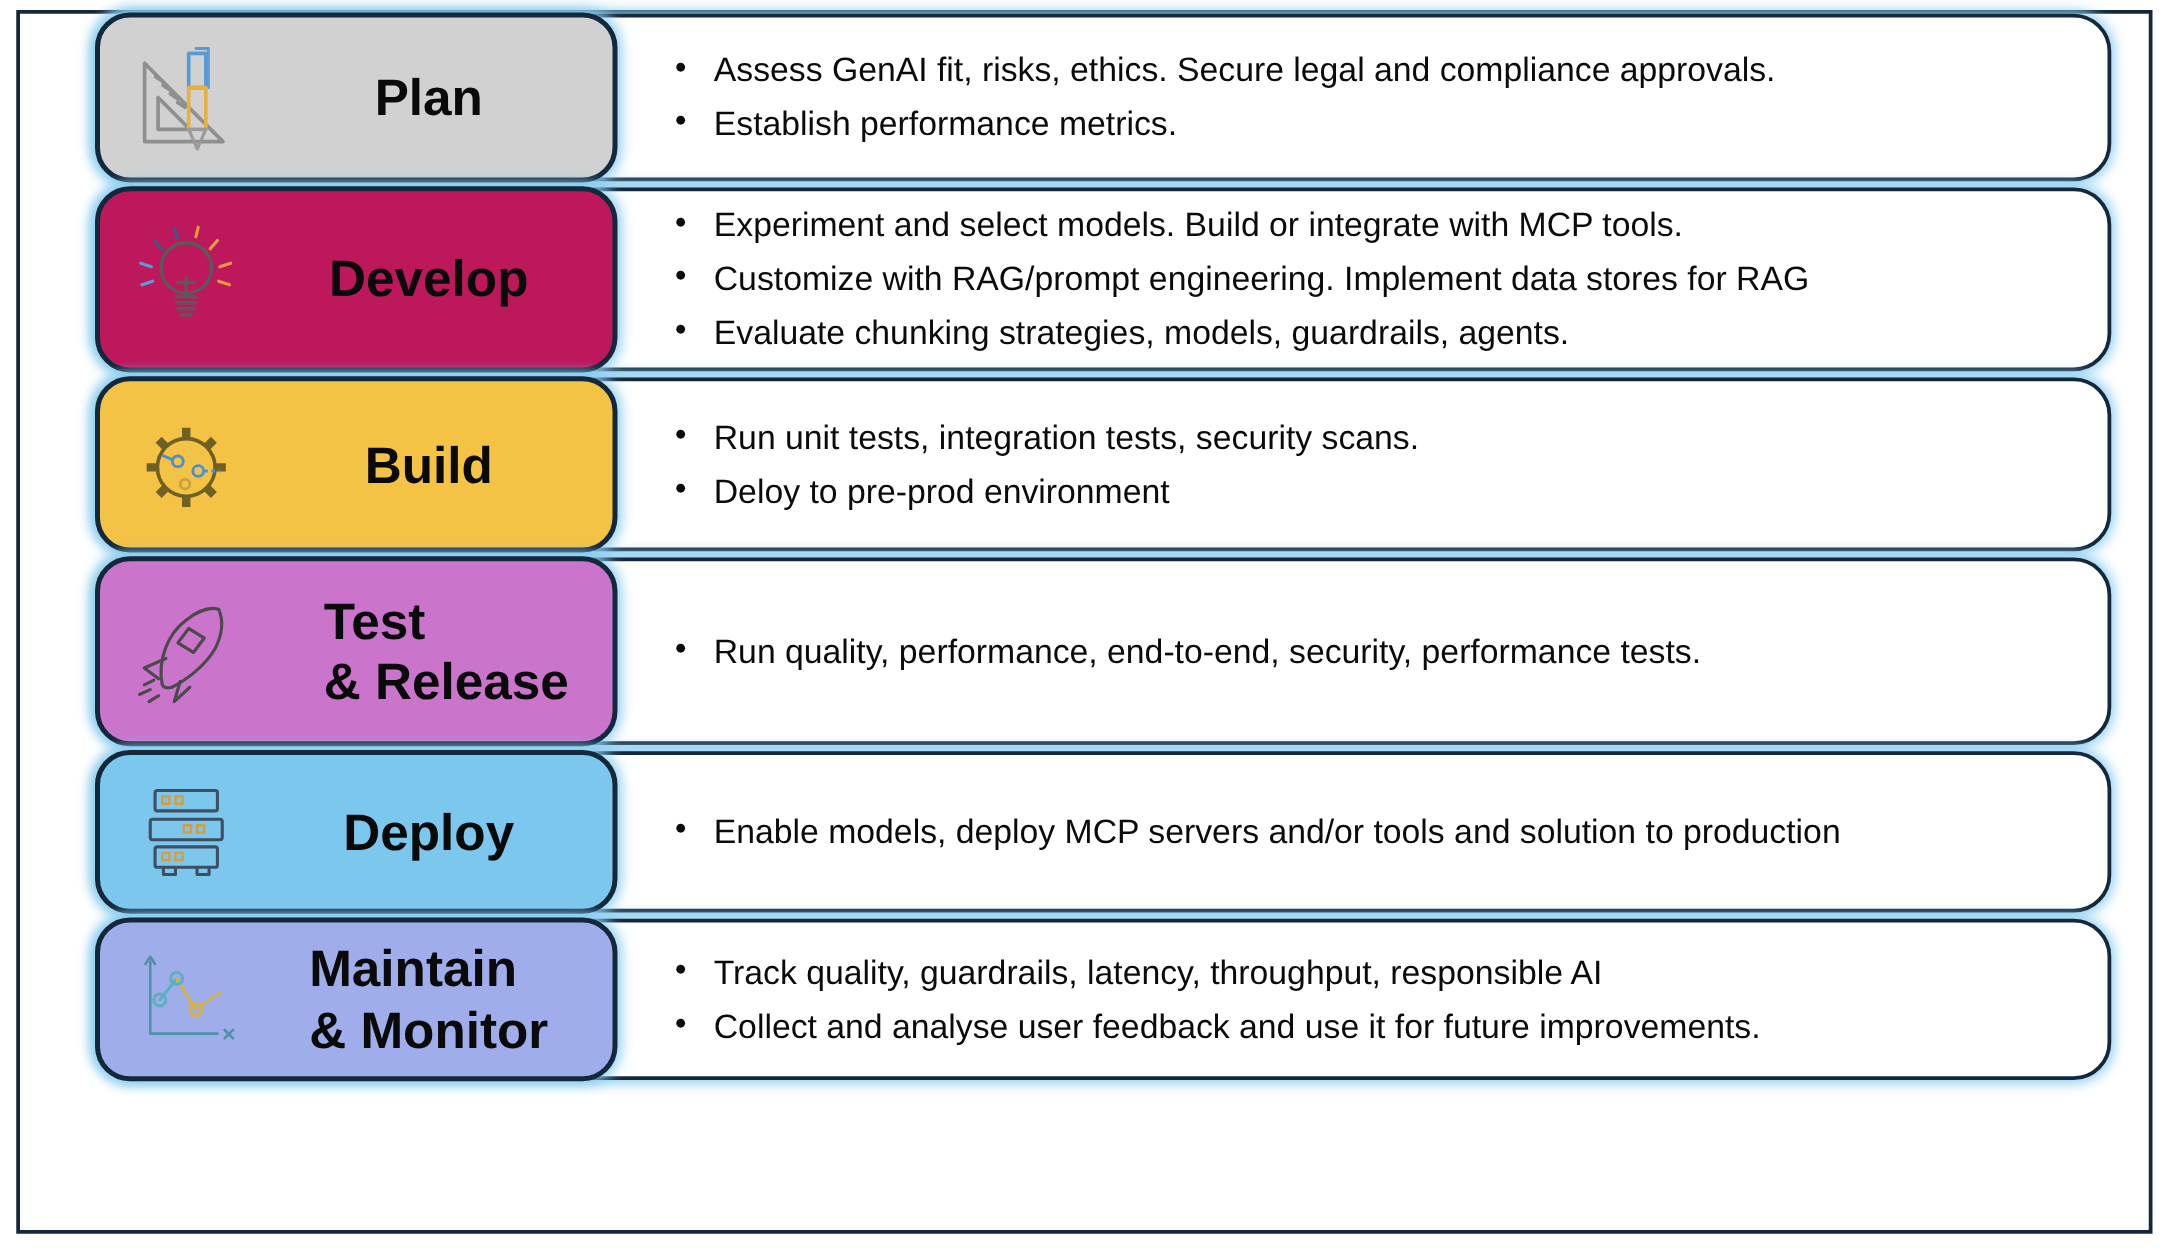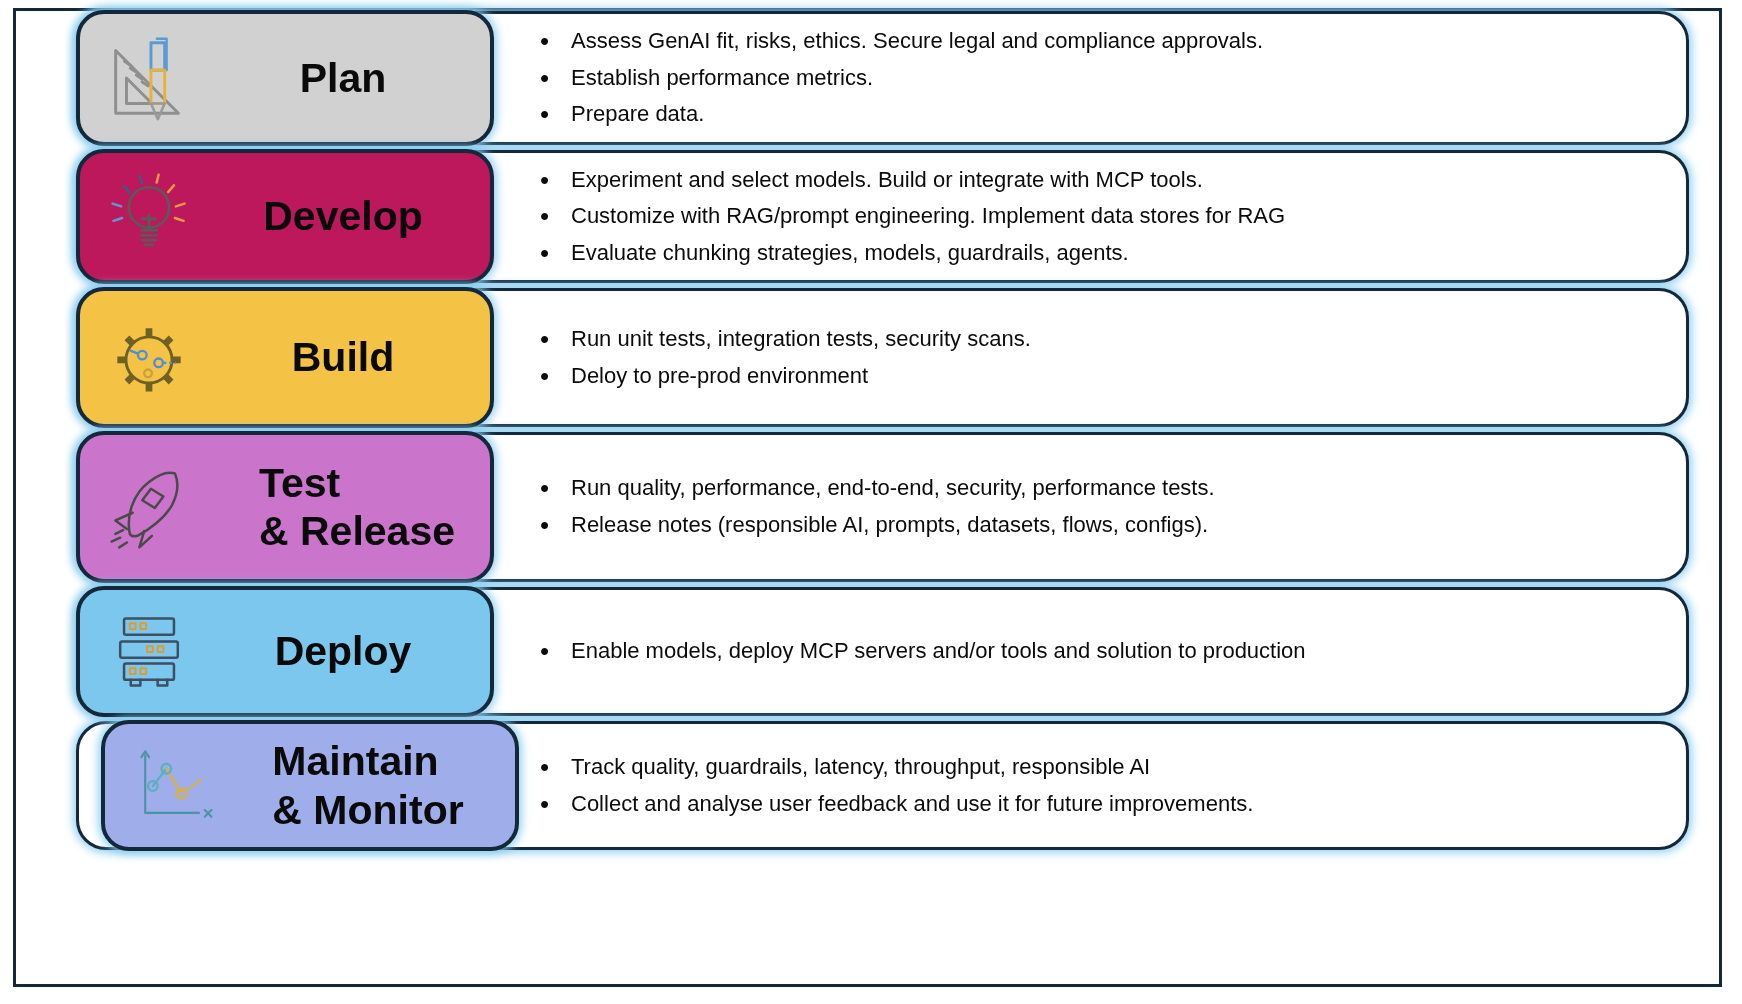--- a/index.html
+++ b/index.html
@@ -86,21 +86,21 @@
     list-style:none;
     display:flex;
     flex-direction:column;
     justify-content:center;
     gap:8px;
     box-sizing:border-box;
   }
   .bullets li{
     position:relative;
     padding-left:44px;
-    font-size:22px;
+    font-size:27px;
     line-height:1.3;
     color:#0b0b0b;
   }
   .bullets li::before{
     content:"\2022";
     position:absolute;
     left:13px;
     top:-2px;
     font-size:26px;
   }
@@ -125,21 +125,20 @@
     <path d="M52 76 L66 76 L59 92 Z" stroke="#9a9a9a" stroke-width="2.6"></path>
   </svg>
           </span>
       <span class="stage-label">
             <span>Plan</span>
           </span>
     </div>
     <ul class="bullets">
           <li>Assess GenAI fit, risks, ethics. Secure legal and compliance approvals.</li>
           <li>Establish performance metrics.</li>
-          <li>Prepare data.</li>
         </ul>
   </div>
 
   <div class="row">
     <div class="stage-box" style="background: #be185d;">
       <span class="stage-icon">
             <svg viewBox="0 0 100 100" width="96" height="96" fill="none" stroke-linecap="round" stroke-linejoin="round">
     <g stroke="#5a5a5a" stroke-width="2.8">
       <circle cx="50" cy="40" r="21"></circle>
       <path d="M50 48 v14 M43 52 h14"></path>
@@ -211,21 +210,20 @@
     </g>
   </svg>
           </span>
       <span class="stage-label">
             <span>Test
 &amp; Release</span>
           </span>
     </div>
     <ul class="bullets">
           <li>Run quality, performance, end-to-end, security, performance tests.</li>
-          <li>Release notes (responsible AI, prompts, datasets, flows, configs).</li>
         </ul>
   </div>
 
   <div class="row">
     <div class="stage-box" style="background: rgb(124, 199, 238);">
       <span class="stage-icon">
             <svg viewBox="0 0 100 100" width="96" height="96" fill="none" stroke-linecap="round" stroke-linejoin="round">
     <g stroke="#3d4f63" stroke-width="2.6">
       <rect x="24" y="15" width="52" height="17" rx="2"></rect>
       <rect x="20" y="39" width="60" height="17" rx="2"></rect>
@@ -245,21 +243,21 @@
       <span class="stage-label">
             <span>Deploy</span>
           </span>
     </div>
     <ul class="bullets">
           <li>Enable models, deploy MCP servers and/or tools and solution to production</li>
         </ul>
   </div>
 
   <div class="row">
-    <div class="stage-box" style="background: rgb(159, 173, 234); margin-left: 25px;">
+    <div class="stage-box" style="background: rgb(159, 173, 234);">
       <span class="stage-icon">
             <svg viewBox="0 0 100 100" width="96" height="96" fill="none" stroke-linecap="round" stroke-linejoin="round">
     <g stroke="#4d93a6" stroke-width="2.2">
       <path d="M20 18 v60 h56"></path>
       <path d="M16 20 L20 14 L24 20"></path>
       <path d="M82 75 l7 7 M89 75 l-7 7"></path>
     </g>
     <path d="M28 50 L42 32" stroke="#5bb0be" stroke-width="2.4"></path>
     <path d="M42 32 L58 58" stroke="#d9b23e" stroke-width="2.4"></path>
     <path d="M63 54 L78 44" stroke="#d9b23e" stroke-width="2.4" stroke-dasharray="4 3"></path>

